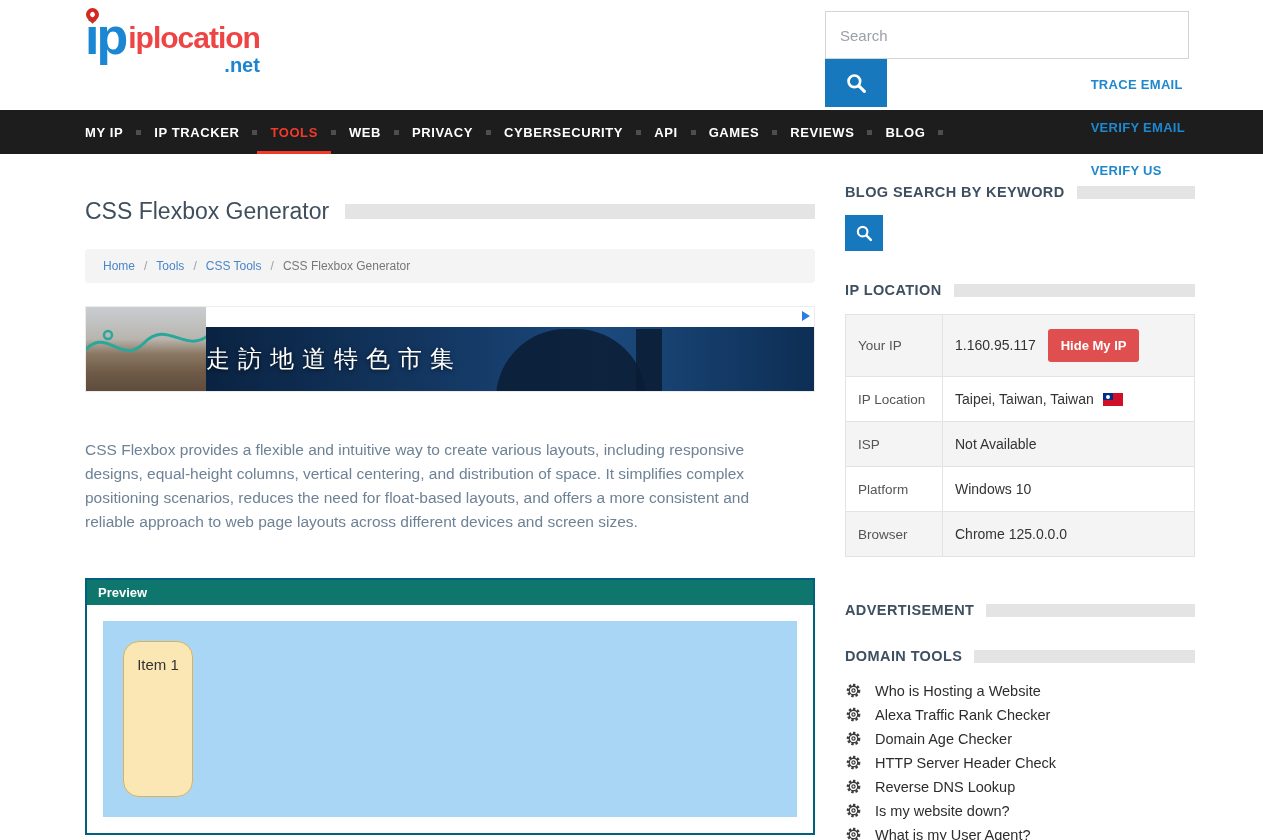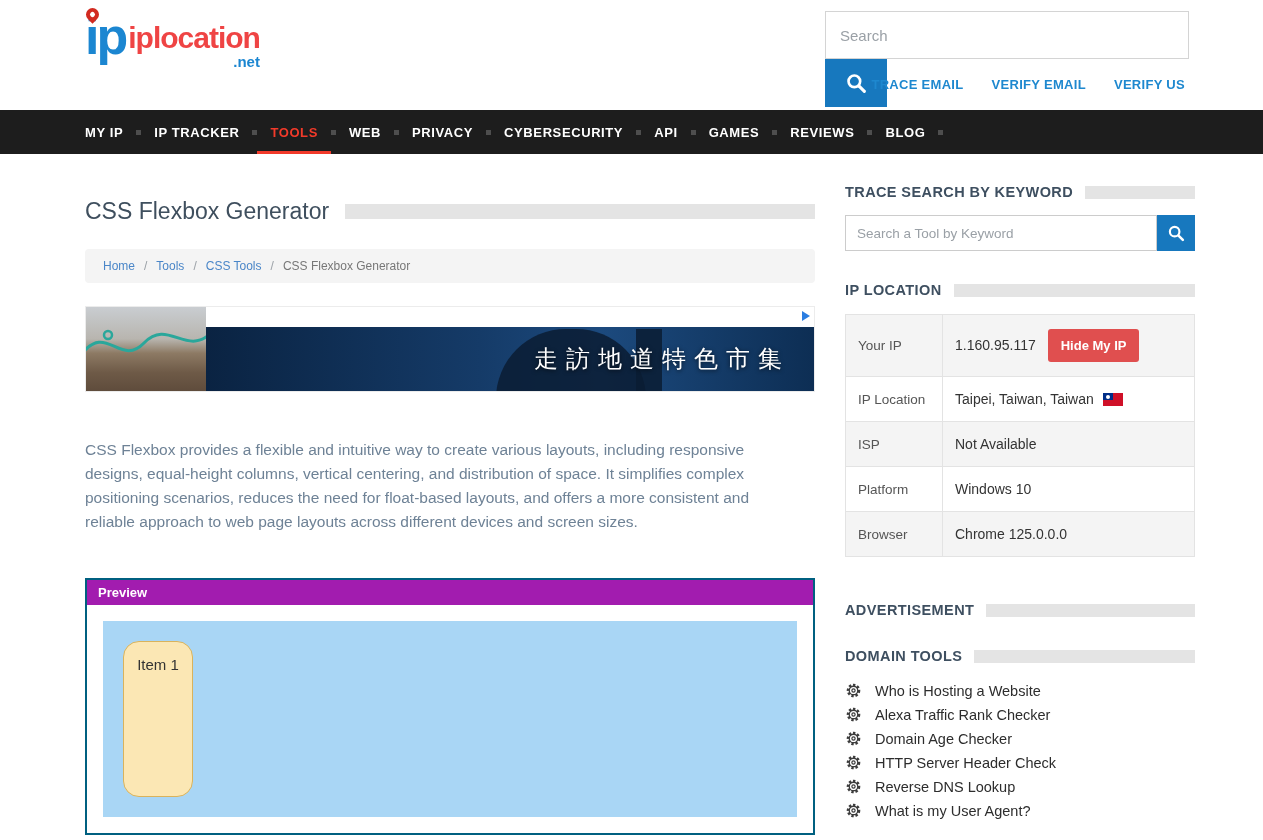--- a/index.html
+++ b/index.html
@@ -14,30 +14,30 @@
 
   
   .top { position:relative; height:110px; background:#fff; }
   .logo { position:absolute; left:85px; top:10px; display:flex; align-items:flex-start; cursor:pointer; }
   .logo-ip { position:relative; font-size:52px; font-weight:bold; color:#1b86d1; line-height:1; letter-spacing:-3px; }
   .logo-pin { position:absolute; left:1px; top:-2px; width:13px; height:13px; background:#d22a20;
               border-radius:50% 50% 50% 0; transform:rotate(-45deg); }
   .logo-pin::after { content:""; position:absolute; left:4px; top:4px; width:5px; height:5px; background:#fff; border-radius:50%; }
   .logo-name { display:flex; flex-direction:column; margin-left:3px; margin-top:13px; }
   .logo-main { font-size:30px; font-weight:bold; color:#ef4444; letter-spacing:-1px; line-height:1; }
-  .logo-tld { align-self:flex-end; color:#1b86d1; font-weight:bold; font-size:15px; line-height:1.2; }
+  .logo-tld { align-self:flex-end; color:#1b86d1; font-weight:bold; font-size:20px; line-height:1.2; }
 
   .hsearch { position:absolute; top:11px; right:74px; display:flex;flex-direction:column; }
   .hsearch input { width:364px; height:48px; border:1px solid #d4d4d4; padding:0 14px; font-size:15px; color:#333;
                    font-family:"Liberation Sans", sans-serif; outline:none; }
   .hsearch input::placeholder { color:#9aa0a6; }
   .hsearch button { width:62px; height:48px; background:#1778be; border:none; cursor:pointer;
                     display:flex; align-items:center; justify-content:center; }
 
-  .hlinks { position:absolute; top:77px; right:78px; display:flex; gap:28px; }
+  .hlinks { position:absolute; top:77px; right:78px; display:flex; gap:28px;flex-direction:column; }
   .hlinks a { color:#1e88cf; font-size:13px; font-weight:bold; letter-spacing:0.3px; }
 
   
   .nav { height:44px; background:#1d1d1d; display:flex; align-items:stretch; padding-left:72px; }
   .nav-item { display:flex; align-items:center; padding:0 13px; color:#fff; font-size:13px; font-weight:bold;
               letter-spacing:0.6px; cursor:pointer; white-space:nowrap; }
   .nav-item.active { color:#f23a2a; box-shadow:inset 0 -3px 0 #f23a2a; }
   .nav-sep { width:5px; height:5px; background:#4e4e4e; align-self:center; }
 
   
@@ -54,36 +54,36 @@
                 display:flex; gap:9px; align-items:center; }
   .crumb-link { color:#4a86c8; }
   .crumb-sep { color:#9aa0a6; }
   .crumb-current { color:#777; }
 
   .ad { margin-top:23px; width:730px; height:86px; position:relative; display:flex; overflow:hidden;
         border:1px solid #ececec; cursor:pointer; }
   .ad-left { width:120px; position:relative; flex:0 0 120px;
              background:linear-gradient(180deg,#c9cdd1 0%,#b8b5af 38%,#8d7a64 55%,#6e5a47 78%,#5f4c3c 100%); }
   .ad-left svg { position:absolute; left:0; top:6px; }
-  .ad-right { flex:1; position:relative; display:flex; align-items:center; justify-content:flex-end; padding-right:24px;
+  .ad-right { flex:1; position:relative; display:flex; align-items:center; justify-content:flex-start; padding-right:32px;
               background:linear-gradient(90deg,#0a2342 0%,#153b68 45%,#1c4a7e 65%,#0d2e54 100%);margin-top:20px; }
   .ad-dome { position:absolute; left:290px; bottom:-8px; width:150px; height:70px; background:#0a1c33;
              border-radius:75px 75px 0 0; opacity:0.85; }
   .ad-tower { position:absolute; left:430px; bottom:0; width:26px; height:62px; background:#0a1c33; opacity:0.85; }
   .ad-text { position:relative; color:#fff; font-size:24px; letter-spacing:8px; font-weight:500;
              text-shadow:0 1px 4px rgba(0,0,0,0.7); white-space:nowrap; }
   .ad-badge { position:absolute; top:0; right:0; width:17px; height:17px; background:rgba(255,255,255,0.92);
               display:flex; align-items:center; justify-content:center; cursor:pointer; }
   .ad-badge .tri { width:0; height:0; border-top:5px solid transparent; border-bottom:5px solid transparent;
                    border-left:8px solid #2a7de1; }
 
   .desc { margin-top:46px; width:706px; color:#6e8296; font-size:15.5px; line-height:1.55; }
 
   .preview { margin-top:44px; border:2px solid #006080; background:#fff; }
-  .preview-header { background:#a21caf; color:#fff; font-size:13px; font-weight:bold; padding:5px 11px; }
+  .preview-header { background:#0f766e; color:#fff; font-size:13px; font-weight:bold; padding:5px 11px; }
   .preview-body { padding:16px; }
   .flex-container { background:#a9d6f5; height:196px; padding:20px; display:flex; align-items:flex-start; }
   .flex-item { width:70px; height:156px; background:#fbe7b4; border:1px solid #d9b35c; border-radius:16px;
                font-size:15px; color:#333; text-align:center; padding-top:14px; }
 
   
   .side-heading { display:flex; align-items:center; gap:12px; }
   .side-heading h2 { margin:0; font-size:14.5px; font-weight:bold; color:#3e4f60; letter-spacing:0.4px; white-space:nowrap; }
   .side-heading .bar { flex:1; height:13px; background:#e4e4e4; }
 
@@ -212,25 +212,24 @@
             <span>Item 1</span>
           </div>
         </div>
       </div>
     </div>
   </div>
 
   <div class="sidebar">
 
     <div class="side-heading">
-      <h2>TRACE SEARCH BY KEYWORD</h2>
+      <h2>BLOG SEARCH BY KEYWORD</h2>
       <div class="bar"></div>
     </div>
     <div class="tool-search">
-      <input type="text" placeholder="Search a Tool by Keyword" style="">
       <button>
         <svg width="18" height="18" viewBox="0 0 20 20">
           <circle cx="8.5" cy="8.5" r="5.3" fill="none" stroke="#fff" stroke-width="2.4"></circle>
           <line x1="12.8" y1="12.8" x2="17.6" y2="17.6" stroke="#fff" stroke-width="2.8" stroke-linecap="round"></line>
         </svg>
       </button>
     </div>
 
     <div class="ip-section">
       <div class="side-heading">
@@ -319,19 +318,27 @@
             <circle cx="10" cy="10" r="1.9" fill="none" stroke="#3c3c3c" stroke-width="1.4"></circle>
           </svg>
           <a>Reverse DNS Lookup</a>
         </li>
         <li>
           <svg class="gear" width="17" height="17" viewBox="0 0 20 20">
             <circle cx="10" cy="10" r="6.4" fill="none" stroke="#3c3c3c" stroke-width="3.2" stroke-dasharray="2.7 2.1"></circle>
             <circle cx="10" cy="10" r="5" fill="none" stroke="#3c3c3c" stroke-width="1.5"></circle>
             <circle cx="10" cy="10" r="1.9" fill="none" stroke="#3c3c3c" stroke-width="1.4"></circle>
           </svg>
+          <a>Is my website down?</a>
+        </li>
+        <li>
+          <svg class="gear" width="17" height="17" viewBox="0 0 20 20">
+            <circle cx="10" cy="10" r="6.4" fill="none" stroke="#3c3c3c" stroke-width="3.2" stroke-dasharray="2.7 2.1"></circle>
+            <circle cx="10" cy="10" r="5" fill="none" stroke="#3c3c3c" stroke-width="1.5"></circle>
+            <circle cx="10" cy="10" r="1.9" fill="none" stroke="#3c3c3c" stroke-width="1.4"></circle>
+          </svg>
           <a>What is my User Agent?</a>
         </li>
       </ul>
     </div>
 
   </div>
 </div>
 
 </body></html>

